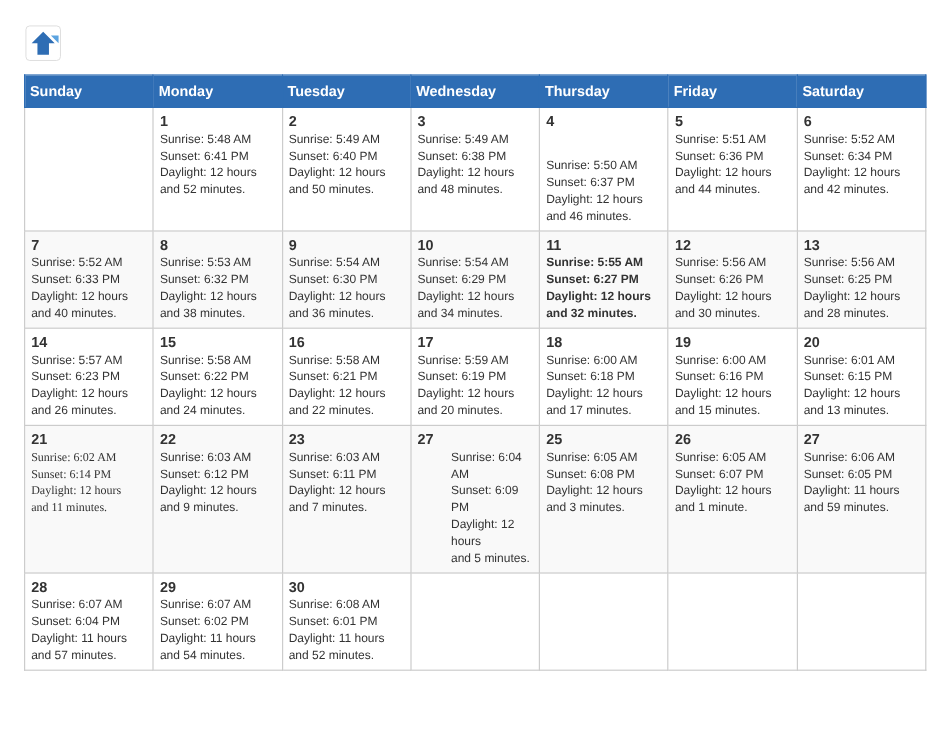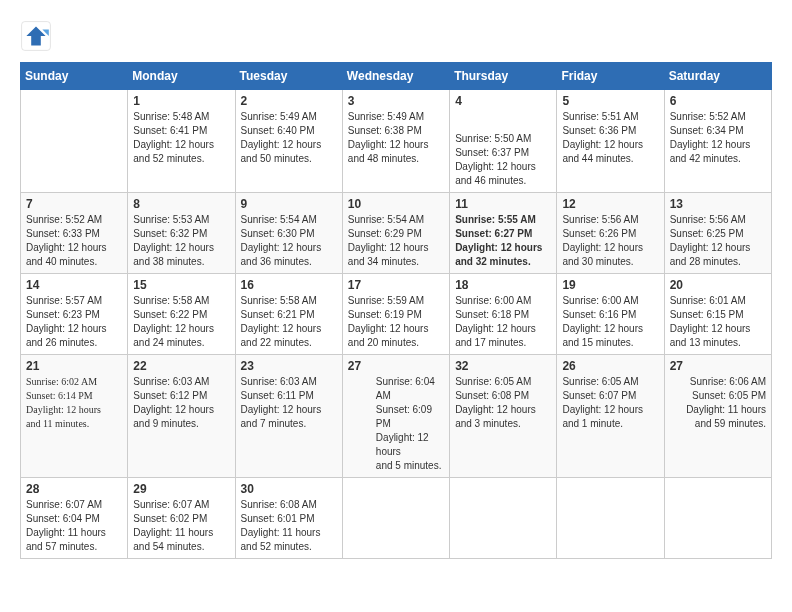--- a/index.html
+++ b/index.html
@@ -291,36 +291,36 @@
 and 7 minutes.</div>
         </td>
         <td>
           <span class="day-number">27</span>
           <div class="day-info" style="white-space: pre-line; margin-left: 28px;">Sunrise: 6:04 AM
 Sunset: 6:09 PM
 Daylight: 12 hours
 and 5 minutes.</div>
         </td>
         <td>
-          <span class="day-number">32</span>
+          <span class="day-number">25</span>
           <div class="day-info" style="white-space: pre-line;">Sunrise: 6:05 AM
 Sunset: 6:08 PM
 Daylight: 12 hours
 and 3 minutes.</div>
         </td>
         <td>
           <span class="day-number">26</span>
           <div class="day-info" style="white-space: pre-line;">Sunrise: 6:05 AM
 Sunset: 6:07 PM
 Daylight: 12 hours
 and 1 minute.</div>
         </td>
         <td>
           <span class="day-number">27</span>
-          <div class="day-info" style="white-space: pre-line; text-align: right;">Sunrise: 6:06 AM
+          <div class="day-info" style="white-space: pre-line;">Sunrise: 6:06 AM
 Sunset: 6:05 PM
 Daylight: 11 hours
 and 59 minutes.</div>
         </td>
       </tr>
       <tr>
         <td>
           <span class="day-number">28</span>
           <div class="day-info" style="white-space: pre-line;">Sunrise: 6:07 AM
 Sunset: 6:04 PM

